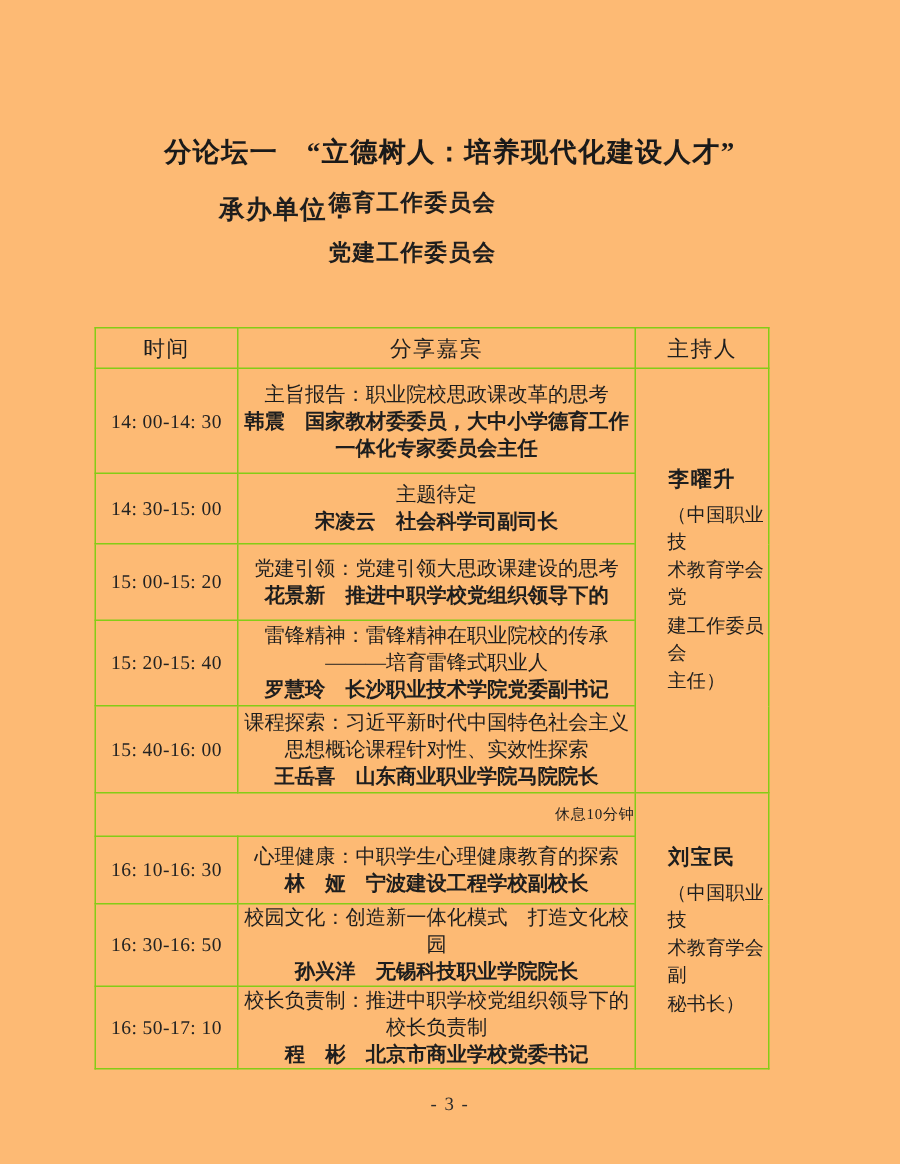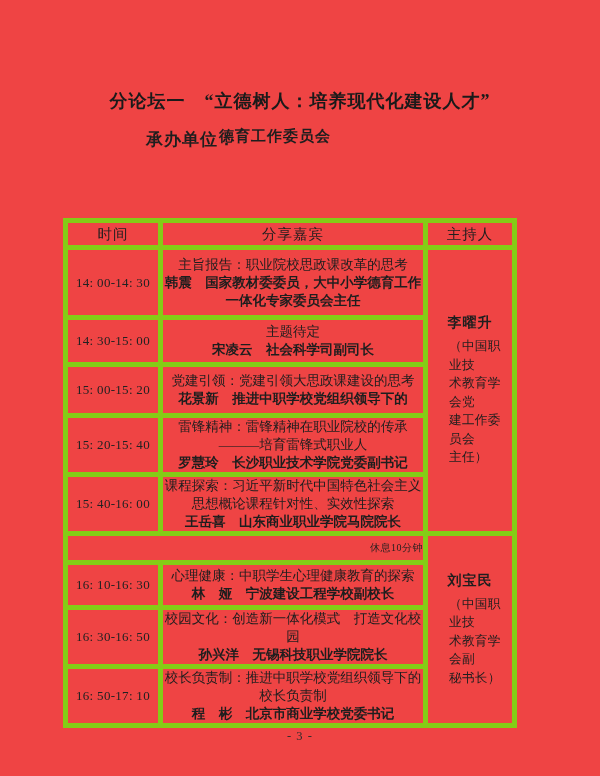--- a/index.html
+++ b/index.html
@@ -1,20 +1,20 @@
 <!DOCTYPE html>
 <html><head>
 <meta charset="utf-8">
 <style>
   html,body{margin:0;padding:0;}
   body{background:#ffffff;}
   .page{
     position:relative;
     width:600px;height:776px;
-    background:#ef4444;
+    background:#fdba74;
     font-family:"Liberation Serif","DejaVu Serif",serif;
     color:#1e1e1e;
     overflow:hidden;
   }
   .doc-title{
     position:absolute;top:89px;left:0;width:100%;
     text-align:center;
     font-size:18px;font-weight:bold;
     letter-spacing:1px;
     color:#1a1a1a;
@@ -28,21 +28,21 @@
     font-size:15px;font-weight:bold;letter-spacing:1px;
   }
   .org-list .org-item{height:32.5px;line-height:16px;}
   table.schedule{
     position:absolute;left:63px;top:218px;
     width:449px;
     border-collapse:collapse;
     table-layout:fixed;
   }
   table.schedule td,table.schedule th{
-    border:5px solid #84cc16;
+    border:1px solid #84cc16;
     padding:0;
     vertical-align:middle;
     font-weight:normal;
   }
   col.c-time{width:95px;}
   col.c-guest{width:265px;}
   col.c-host{width:89px;}
   tr.h27{height:27px;} tr.h70{height:70px;} tr.h47{height:47px;}
   tr.h51{height:51px;} tr.h57{height:57px;} tr.h58{height:58px;}
   tr.h29{height:29px;} tr.h45{height:45px;} tr.h55{height:55px;}
@@ -65,20 +65,21 @@
 </head>
 <body>
 
 <div class="page">
 
   <div class="doc-title">分论坛一　“立德树人：培养现代化建设人才”</div>
 
   <div class="org-label">承办单位：</div>
   <div class="org-list">
     <div class="org-item">德育工作委员会</div>
+    <div class="org-item">党建工作委员会</div>
   </div>
 
   <table class="schedule">
     <colgroup>
       <col class="c-time">
         <col class="c-guest">
         <col class="c-host">
     </colgroup>
 
     <tbody>

